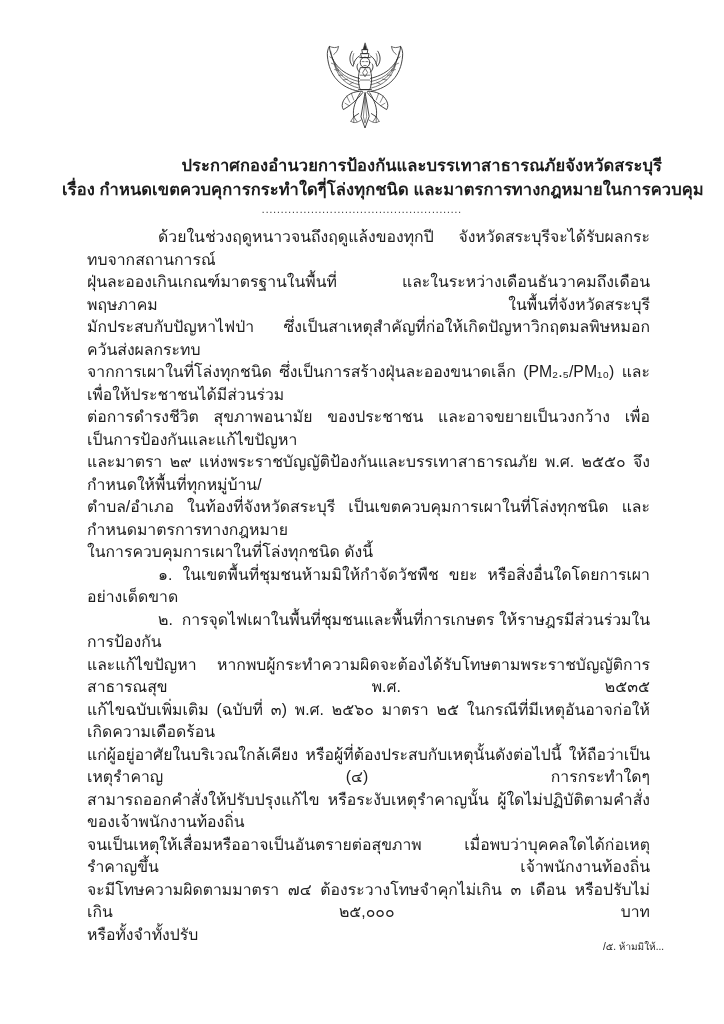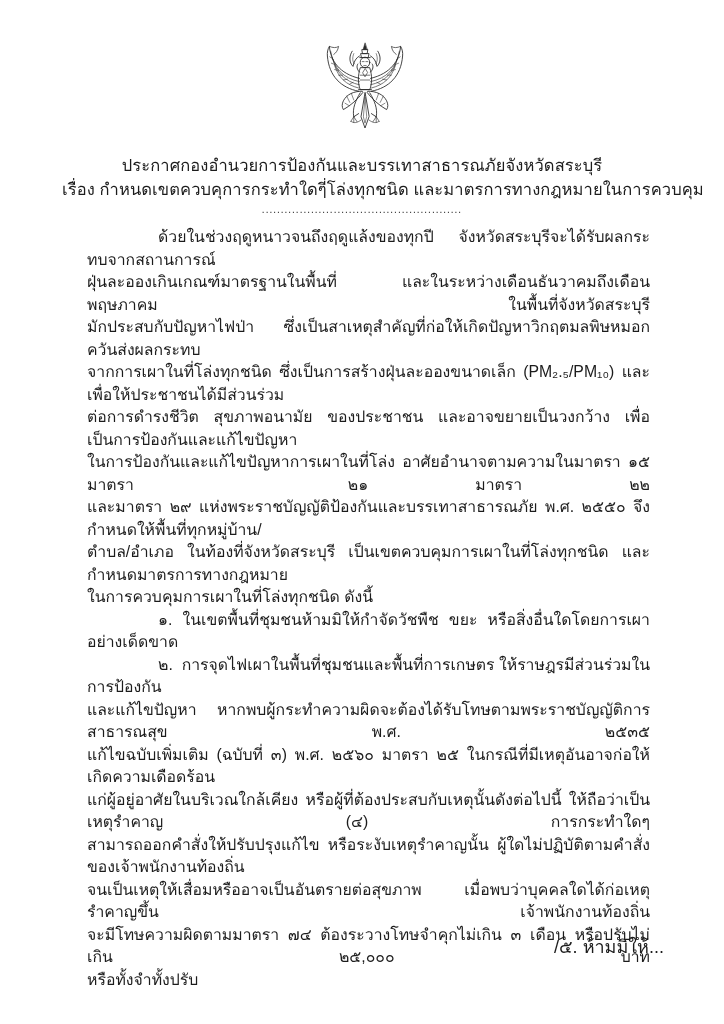--- a/index.html
+++ b/index.html
@@ -26,25 +26,26 @@
   }
   .emblem svg { width: 100%; height: 100%; }
   .title-block {
     position: absolute;
     left: 62px;
     top: 153px;
     width: 600px;
     text-align: center;
   }
   .title-line {
-    font-weight: 400;
+    font-weight: 700;
     font-size: 16.5px;
     line-height: 24px;
     letter-spacing: 0.1px;
     white-space: nowrap;
+    text-align: right;
   }
   .divider-dots {
     margin-top: 4px;
     font-size: 10px;
     letter-spacing: 1px;
     color: #2a2a2a;
     line-height: 10px;
   }
   .doc-body {
     position: absolute;
@@ -58,21 +59,21 @@
     white-space: pre-wrap;
     text-align: justify;
   }
   .doc-line.full { text-align-last: justify; }
   .doc-line.first-line { text-indent: 71px; }
   .para { margin: 0; }
   .footer-note {
     position: absolute;
     top: 936px;
     right: 60px;
-    font-size: 18px;
+    font-size: 10px;
     line-height: 22px;
   }
 </style>
 </head>
 <body>
 
 <div class="page">
 
   <div class="emblem">
     <svg viewBox="0 0 120 140" fill="none" stroke="#2b2b2b" stroke-width="1.1" stroke-linecap="round" stroke-linejoin="round">
@@ -138,21 +139,20 @@
     <div class="divider-dots">.....................................................</div>
   </div>
 
   <div class="doc-body" id="doc-body">
       <div class="para">
         <div class="doc-line first-line full">ด้วยในช่วงฤดูหนาวจนถึงฤดูแล้งของทุกปี จังหวัดสระบุรีจะได้รับผลกระทบจากสถานการณ์</div>
         <div class="doc-line full">ฝุ่นละอองเกินเกณฑ์มาตรฐานในพื้นที่ และในระหว่างเดือนธันวาคมถึงเดือนพฤษภาคม ในพื้นที่จังหวัดสระบุรี</div>
         <div class="doc-line full">มักประสบกับปัญหาไฟป่า ซึ่งเป็นสาเหตุสำคัญที่ก่อให้เกิดปัญหาวิกฤตมลพิษหมอกควันส่งผลกระทบ</div>
         <div class="doc-line full">จากการเผาในที่โล่งทุกชนิด ซึ่งเป็นการสร้างฝุ่นละอองขนาดเล็ก (PM₂.₅/PM₁₀) และเพื่อให้ประชาชนได้มีส่วนร่วม</div>
         <div class="doc-line full">ต่อการดำรงชีวิต สุขภาพอนามัย ของประชาชน และอาจขยายเป็นวงกว้าง เพื่อเป็นการป้องกันและแก้ไขปัญหา</div>
-        <div class="doc-line full">ในการป้องกันและแก้ไขปัญหาการเผาในที่โล่ง อาศัยอำนาจตามความในมาตรา ๑๕  มาตรา  ๒๑ มาตรา ๒๒</div>
         <div class="doc-line full">และมาตรา ๒๙ แห่งพระราชบัญญัติป้องกันและบรรเทาสาธารณภัย พ.ศ. ๒๕๕๐ จึงกำหนดให้พื้นที่ทุกหมู่บ้าน/</div>
         <div class="doc-line full">ตำบล/อำเภอ ในท้องที่จังหวัดสระบุรี เป็นเขตควบคุมการเผาในที่โล่งทุกชนิด และกำหนดมาตรการทางกฎหมาย</div>
         <div class="doc-line">ในการควบคุมการเผาในที่โล่งทุกชนิด ดังนี้</div>
       </div>
       <div class="para">
         <div class="doc-line first-line">๑. ในเขตพื้นที่ชุมชนห้ามมิให้กำจัดวัชพืช ขยะ หรือสิ่งอื่นใดโดยการเผาอย่างเด็ดขาด</div>
       </div>
       <div class="para">
         <div class="doc-line first-line full">๒.  การจุดไฟเผาในพื้นที่ชุมชนและพื้นที่การเกษตร ให้ราษฎรมีส่วนร่วมในการป้องกัน</div>
         <div class="doc-line full">และแก้ไขปัญหา หากพบผู้กระทำความผิดจะต้องได้รับโทษตามพระราชบัญญัติการสาธารณสุข พ.ศ. ๒๕๓๕</div>

